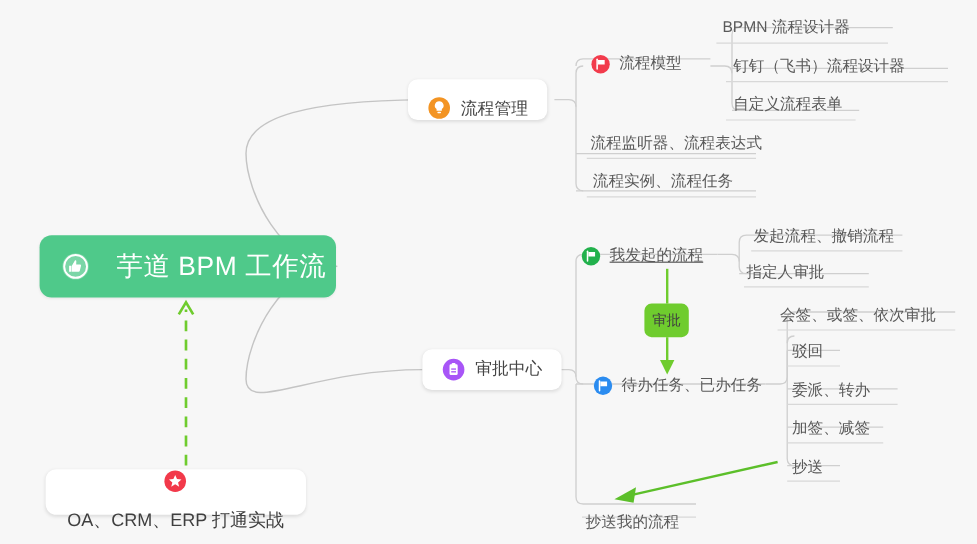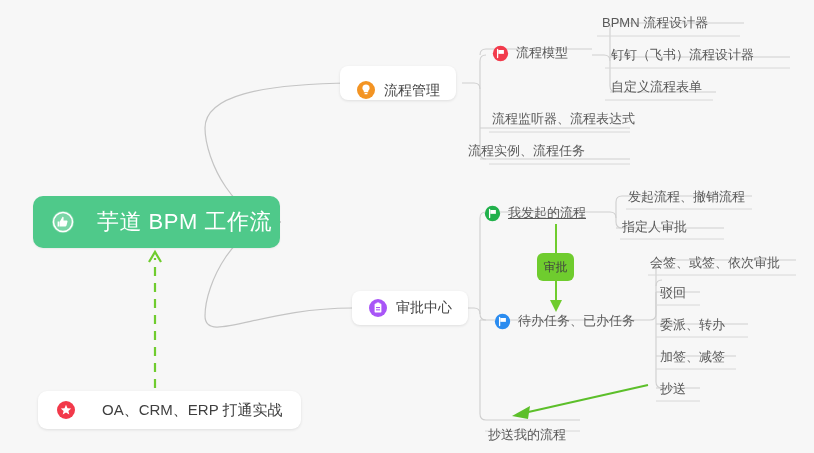--- a/index.html
+++ b/index.html
@@ -37,23 +37,24 @@
     background:#ffffff;border-radius:8px;height:34px;
     padding:0 16px;gap:8px;
     box-shadow:0 1px 3px rgba(0,0,0,.10);
   }
   .pill .label{color:#444;font-size:14px;white-space:nowrap;}
 
   .pill-proc{left:340px;top:66px;align-items:flex-end;}
   .pill-appr{left:352px;top:291px;}
 
   .pill-oa{
-    left:38px;top:391px;height:38px;padding:0 18px;gap:26px;
+    left:38px;top:391px;height:38px;padding:0 18px;gap:13px;
     border-radius:9px;background:#fff;
     box-shadow:0 1px 3px rgba(0,0,0,.10);
+    flex-direction:column;
   }
   .pill-oa .label{font-size:15px;color:#3f3f3f;}
 
   
   .leaf{
     position:absolute;white-space:nowrap;
     color:#5a5a5a;font-size:13px;
     display:flex;align-items:center;gap:7px;
     height:22px;
   }
@@ -192,21 +193,21 @@
   <div class="leaf" style="left:611px;top:44px;">
     <span>钉钉（飞书）流程设计器</span>
   </div>
   <div class="leaf" style="left:611px;top:76px;">
     <span>自定义流程表单</span>
   </div>
 
   <div class="leaf" style="left:492px;top:108px;">
     <span>流程监听器、流程表达式</span>
   </div>
-  <div class="leaf" style="left:468px;top:140px;font-family:Liberation Mono, monospace;">
+  <div class="leaf" style="left:494px;top:140px;font-family:Liberation Mono, monospace;">
     <span>流程实例、流程任务</span>
   </div>
 
   <div class="node pill pill-appr">
     <span class="cicon">
       <svg width="20" height="20" viewBox="0 0 20 20">
         <circle cx="10" cy="10" r="9" fill="#a855f7"></circle>
         <rect x="6.6" y="5.6" width="6.8" height="9" rx="1.2" fill="#ffffff"></rect>
         <rect x="8.4" y="4.4" width="3.2" height="2.2" rx="0.8" fill="#ffffff"></rect>
         <rect x="8" y="9" width="4" height="1.1" fill="#a855f7"></rect>

